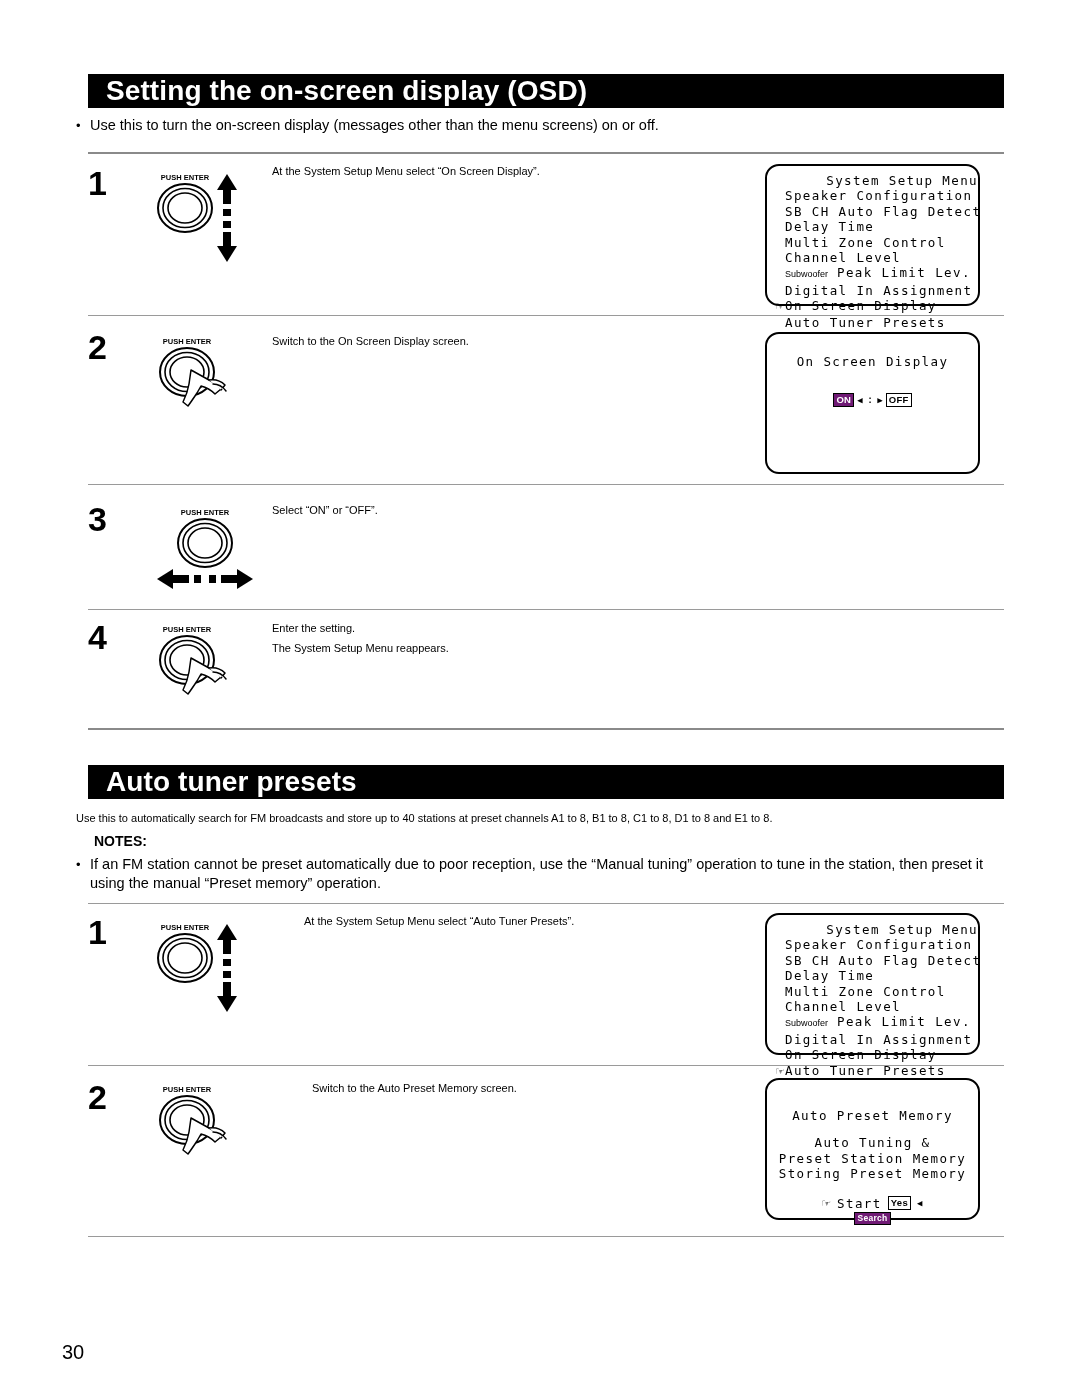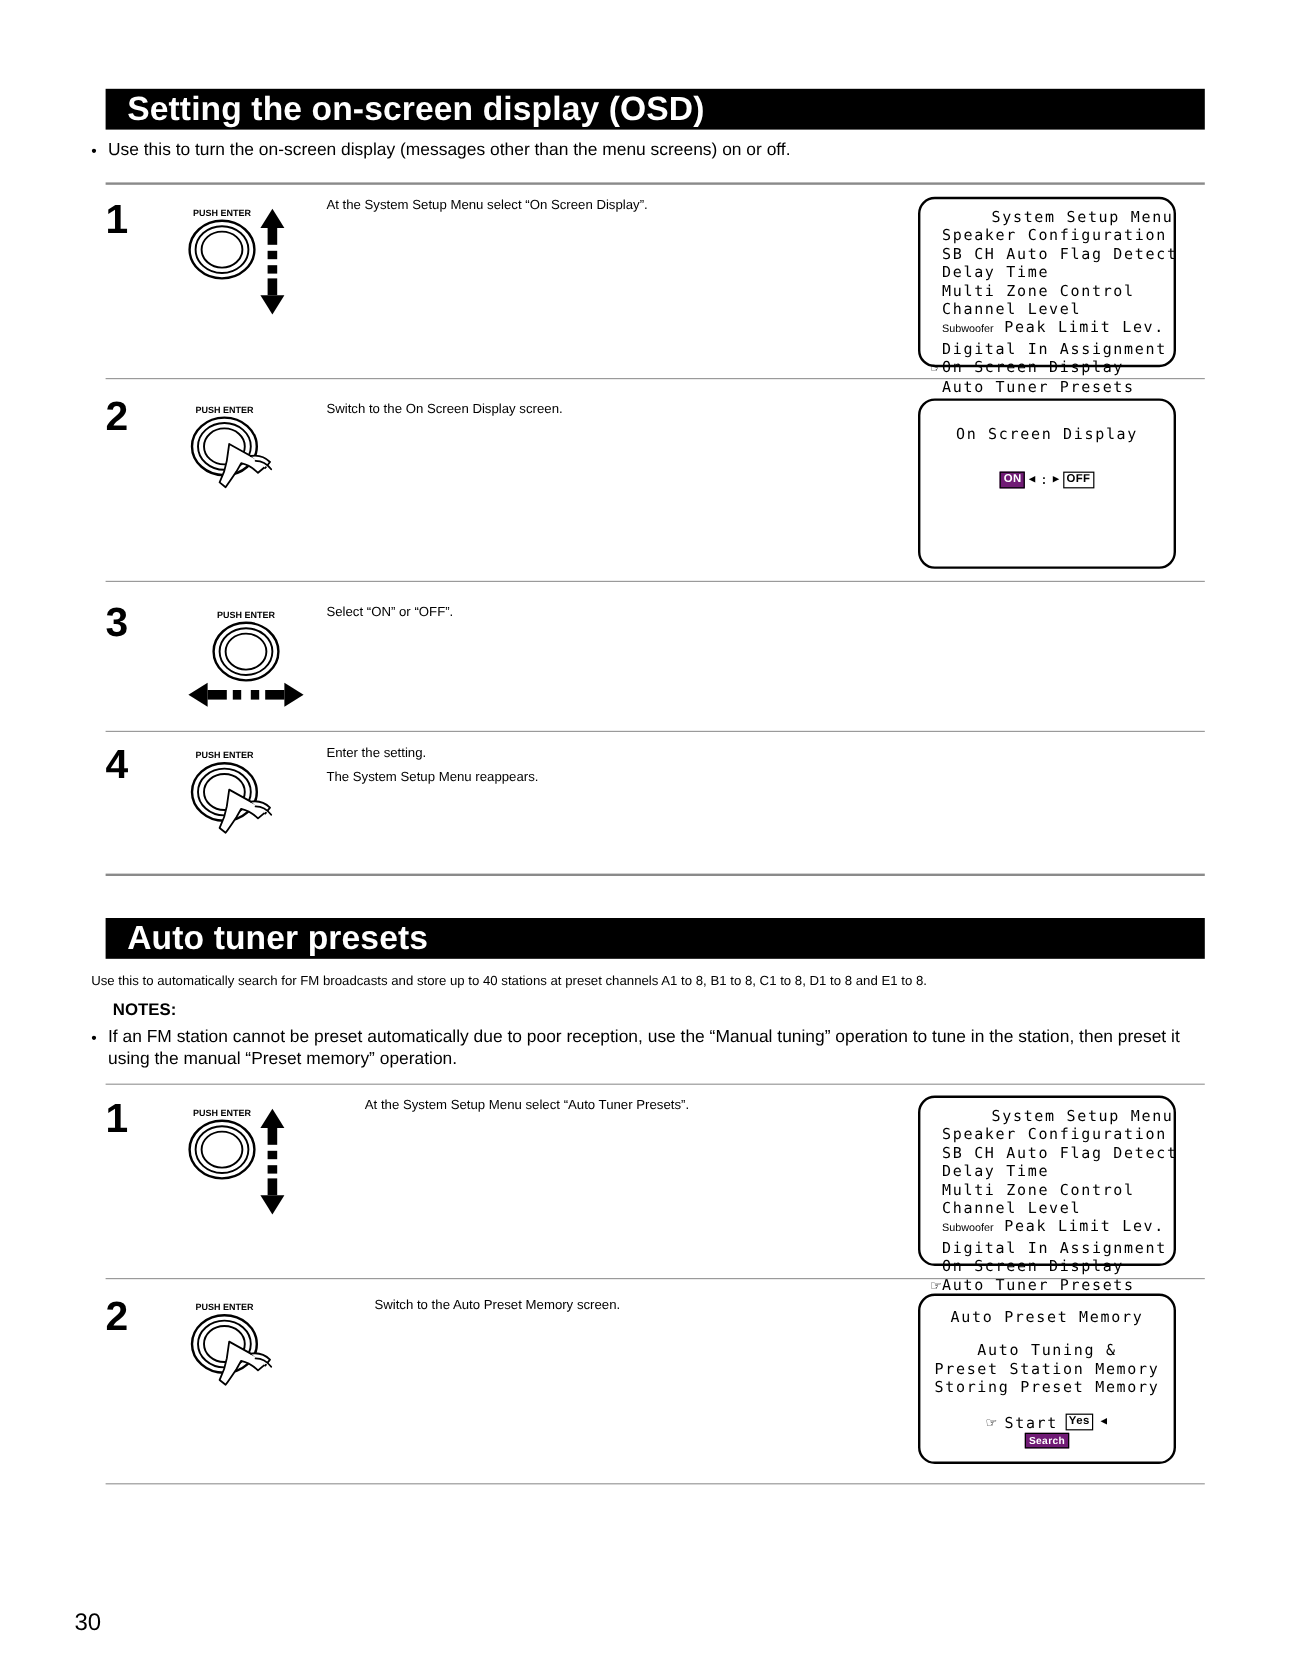--- a/index.html
+++ b/index.html
@@ -376,21 +376,21 @@
       <g fill="#fff" stroke="#000" stroke-width="1.5" stroke-linejoin="round" stroke-linecap="round">
         <path d="M36,38 L54,48 C60,51 64,54 66,57 L60,62 C56,58 50,55 46,54 L42,61 C40,64 36,70 33,74 L28,70 C31,64 33,58 34,52 Z"></path>
         <path d="M54,48 C60,47 66,49 70,53 L66,58"></path>
         <path d="M58,52 C63,52 68,55 71,59"></path>
       </g>
     </svg>
   </div>
   <div class="step-text" style="left:272px; top:1078px; width:450px;margin-left:40px;">Switch to the Auto Preset Memory screen.</div>
 
   <div class="lcd" id="lcd-auto-preset-memory" style="left:765px; top:1078px; width:215px; height:142px;">
-    <div style="padding-top:10px;">
+    <div style="padding-top:28px;">
       <div class="lcd-line center">Auto Preset Memory</div>
       <div class="lcd-line center" style="margin-top:12px;">Auto Tuning &amp;</div>
       <div class="lcd-line center">Preset Station Memory</div>
       <div class="lcd-line center">Storing Preset Memory</div>
       <div class="start-row" style="margin-top:14px;">
         <span class="cursor-glyph" style="width:auto;margin-left:0;">☞</span>
         <span>Start</span>
         <span class="chip">Yes</span>
         <span class="tri">◀</span>
       </div>

